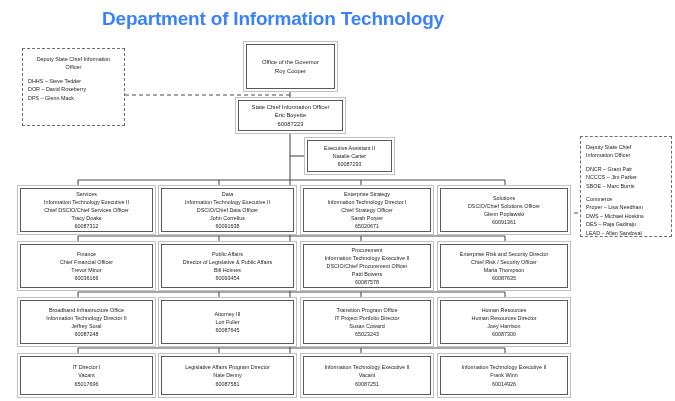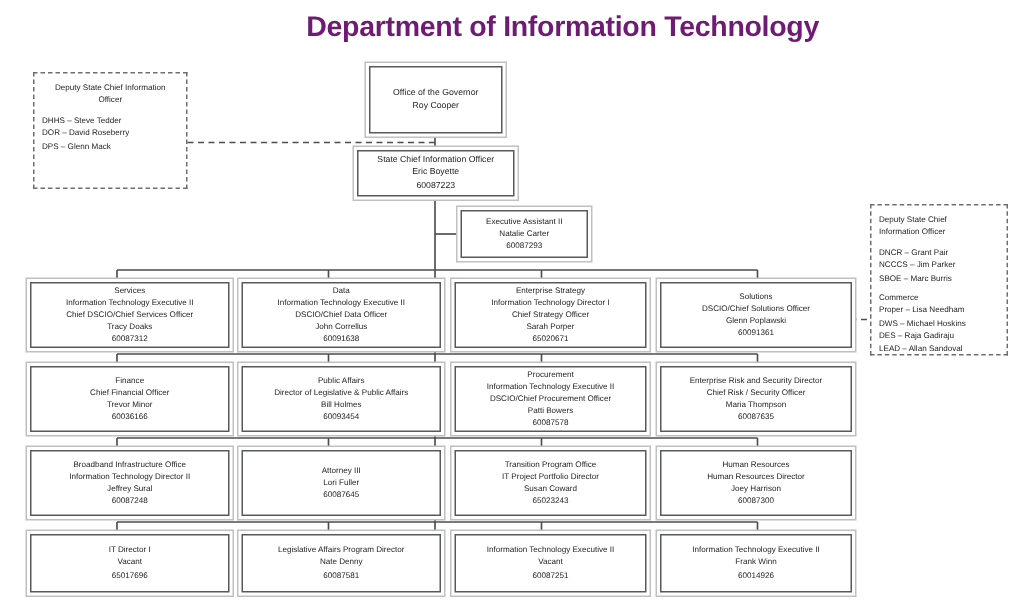--- a/index.html
+++ b/index.html
@@ -19,25 +19,25 @@
     position: absolute;
     left: 0; top: 0;
     width: 675px;
     height: 401px;
   }
   #page-title {
     position: absolute;
     left: 0;
     top: 8px;
     width: 546px;
-    text-align: right;
+    text-align: center;
     font-size: 19px;
     font-weight: bold;
     letter-spacing: -0.2px;
-    color: #701a75;
+    color: #3b82f6;
   }
 
   
   #connectors {
     position: absolute;
     left: 0; top: 0;
     width: 675px; height: 401px;
     pointer-events: none;
   }
 

